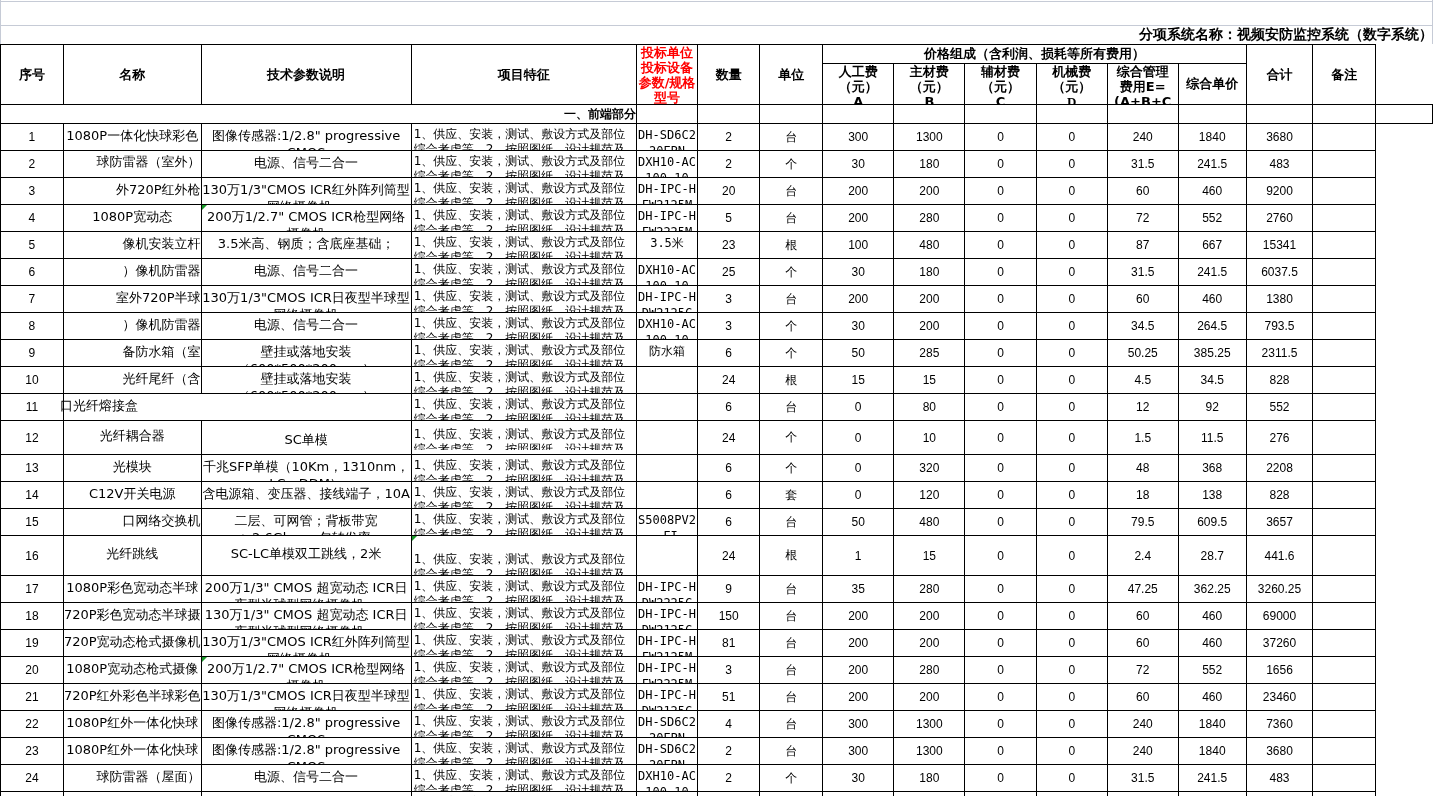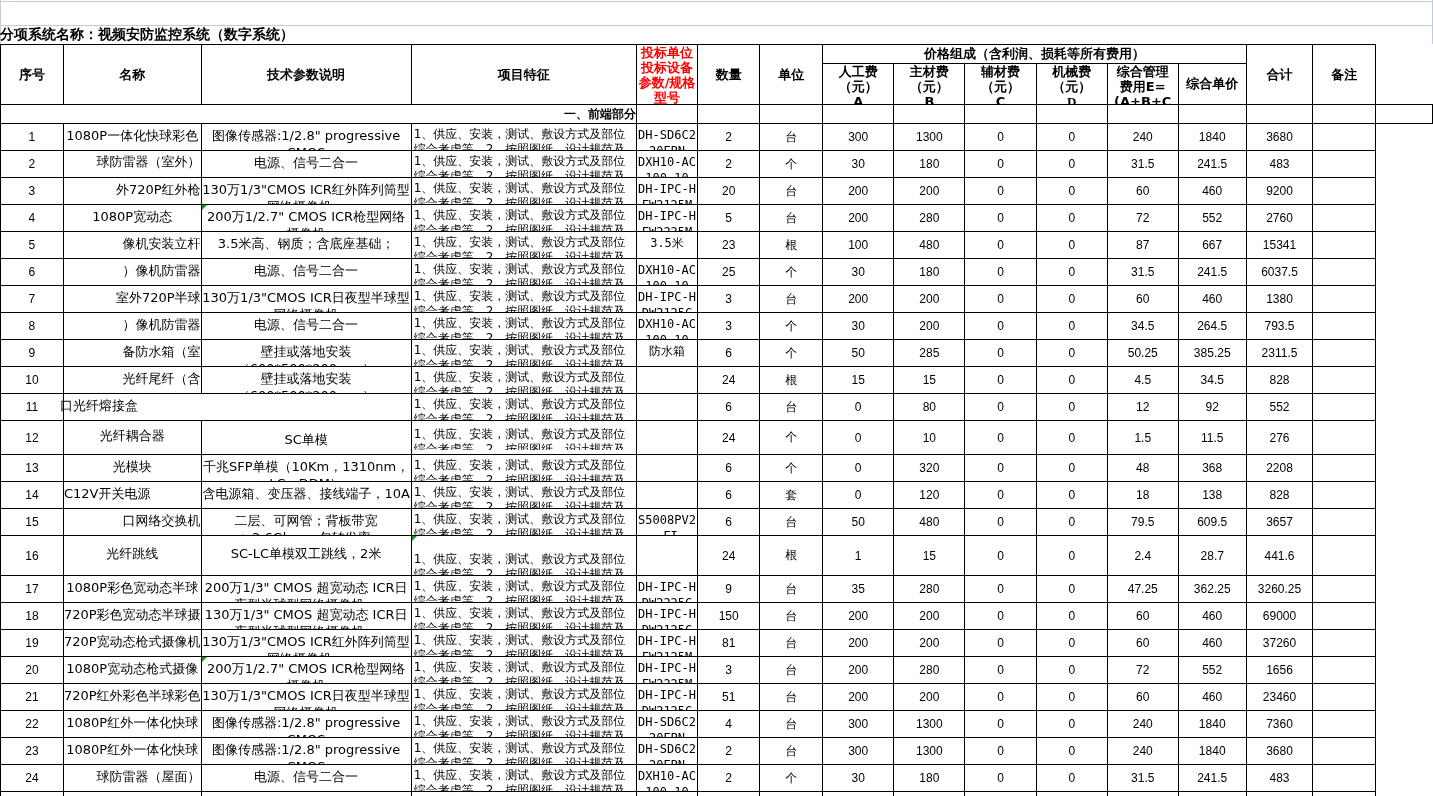--- a/index.html
+++ b/index.html
@@ -1,21 +1,21 @@
 <!DOCTYPE html>
 <html><head>
 <meta charset="utf-8">
 <style>
   html, body { margin:0; padding:0; background:#ffffff; }
   body { width:1433px; height:796px; overflow:hidden; position:relative;
          font-family:"DejaVu Sans", sans-serif; color:#000; }
   .grid-line { position:absolute; left:0; width:1433px; height:1px; background:#c6cbd6; }
   .grid-vline { position:absolute; top:0; width:1px; height:44px; background:#c6cbd6; }
   .title-row { position:absolute; left:0; top:25px; width:1433px; height:19px;
-               font-size:14px; font-weight:bold; text-align:left; line-height:19px; }
+               font-size:14px; font-weight:bold; text-align:right; line-height:19px; }
   table.sheet { position:absolute; left:0; top:44px; border-collapse:collapse; table-layout:fixed; }
   table.sheet td, table.sheet th { border:1px solid #000; padding:0; overflow:hidden; white-space:nowrap;
         font-size:12px; text-align:center; vertical-align:middle; position:relative; }
   table.sheet th { font-weight:bold; font-size:13px;margin-left:48px; }
   .hdr-red { color:#ff0000; white-space:normal !important; line-height:15px; font-size:13px; }
   .hdr-wrap { white-space:normal !important; line-height:15px; }
   tr.data td { height:23px; }
   .cell-clip { display:block; height:23px; overflow:hidden; line-height:16px; padding-top:3px;
                white-space:normal; word-break:break-all; font-family:"DejaVu Sans Mono", monospace; font-size:12px; }
   .name-clip { display:block; height:23px; overflow:hidden; line-height:17px; padding-top:2px;
@@ -444,21 +444,21 @@
     <td><span class="num">0</span></td>
     <td><span class="num">48</span></td>
     <td><span class="num">368</span></td>
     <td><span class="num">2208</span></td>
     <td><span></span></td>
   </tr>
 
   <tr class="data">
     <td><span class="num">14</span></td>
     <td>
-          <span class="name-clip" style="text-align: left; direction: rtl;">C12V开关电源</span>
+          <span class="name-clip" style="text-align: center; direction: rtl;">C12V开关电源</span>
         </td>
     <td>
           <span class="name-clip" style="white-space:normal;line-height:17px;">含电源箱、变压器、接线端子，10A</span>
         </td>
     <td>
           <span class="feature">1、供应、安装，测试、敷设方式及部位综合考虑等。2、按照图纸、设计规范及技术要求</span>
         </td>
     <td>
           <span class="cell-clip"></span>
         </td>

